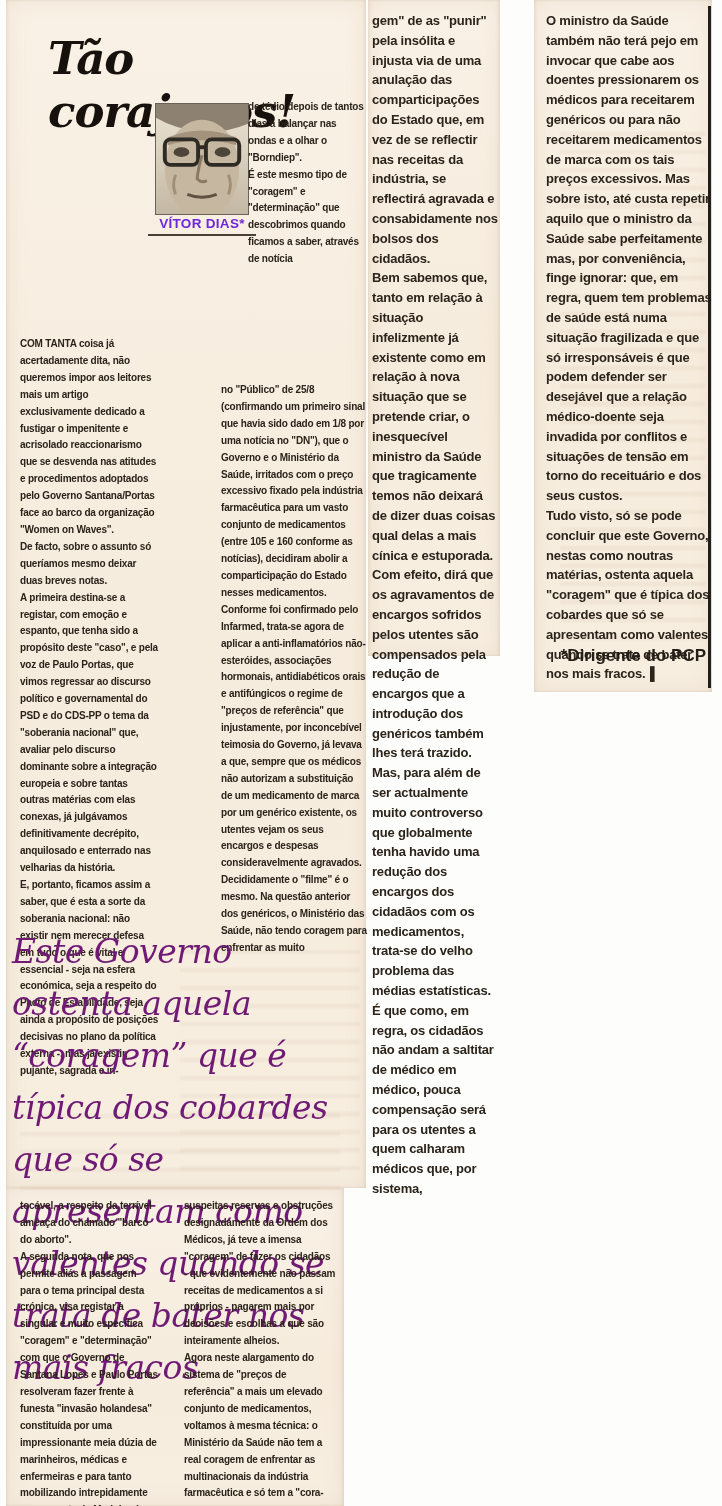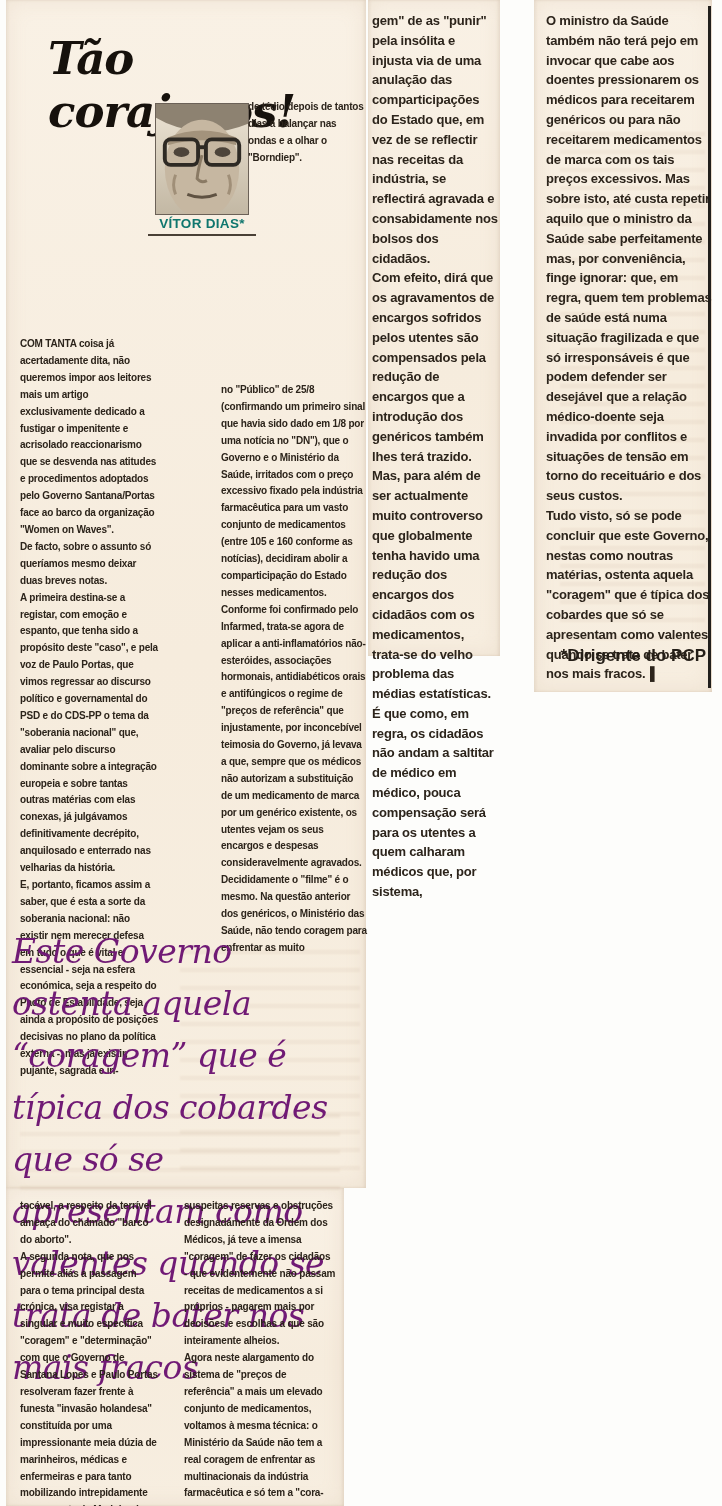--- a/index.html
+++ b/index.html
@@ -54,21 +54,21 @@
 
   
   #photo-box {
     position:absolute; left:155px; top:103px; width:94px; height:112px;
     border:1px solid #6b6157; background:#cfc6b6; box-sizing:border-box;
   }
   #photo-box svg { display:block; width:100%; height:100%; }
   #photo-caption {
     position:absolute; left:148px; top:216px; width:108px;
     text-align:center; font-weight:700; font-size:13.5px; letter-spacing:0.3px;
-    color:#0f766e; padding-bottom:3px; border-bottom:2px solid #4a4036;
+    color:#6d28d9; padding-bottom:3px; border-bottom:2px solid #4a4036;
   }
 
   
   #byline {
     position:absolute; left:556px; top:646px; width:150px;
     text-align:right; font-weight:700; font-size:17px; color:#241e17;
   }
 
   
   #pull-quote {
@@ -124,28 +124,30 @@
 <div id="photo-caption">VÍTOR DIAS*</div>
 
 <div class="col lead" id="col1">
     <p class="para">COM TANTA coisa já acertadamente dita, não queremos impor aos leitores mais um artigo exclusivamente dedicado a fustigar o impenitente e acrisolado reaccionarismo que se desvenda nas atitudes e procedimentos adoptados pelo Governo Santana/Portas face ao barco da organização "Women on Waves".</p>
     <p class="para">De facto, sobre o assunto só queríamos mesmo deixar duas breves notas.</p>
     <p class="para">A primeira destina-se a registar, com emoção e espanto, que tenha sido a propósito deste "caso", e pela voz de Paulo Portas, que vimos regressar ao discurso político e governamental do PSD e do CDS-PP o tema da "soberania nacional" que, avaliar pelo discurso dominante sobre a integração europeia e sobre tantas outras matérias com elas conexas, já julgávamos definitivamente decrépito, anquilosado e enterrado nas velharias da história.</p>
     <p class="para">E, portanto, ficamos assim a saber, que é esta a sorte da soberania nacional: não existir nem merecer defesa em tudo o que é vital e essencial - seja na esfera económica, seja a respeito do Pacto de Estabilidade, seja ainda a propósito de posições decisivas no plano da política externa -, mas já existir, pujante, sagrada e in-</p>
   </div>
 <div class="col lead" id="col2-top">
     <p class="para">de tédio depois de tantos dias a balançar nas ondas e a olhar o "Borndiep".</p>
+    <p class="para">É este mesmo tipo de "coragem" e "determinação" que descobrimos quando ficamos a saber, através de notícia</p>
   </div>
 <div class="col lead" id="col2-bottom">
     <p class="para">no "Público" de 25/8 (confirmando um primeiro sinal que havia sido dado em 1/8 por uma notícia no "DN"), que o Governo e o Ministério da Saúde, irritados com o preço excessivo fixado pela indústria farmacêutica para um vasto conjunto de medicamentos (entre 105 e 160 conforme as notícias), decidiram abolir a comparticipação do Estado nesses medicamentos.</p>
     <p class="para">Conforme foi confirmado pelo Infarmed, trata-se agora de aplicar a anti-inflamatórios não-esteróides, associações hormonais, antidiabéticos orais e antifúngicos o regime de "preços de referência" que injustamente, por inconcebível teimosia do Governo, já levava a que, sempre que os médicos não autorizam a substituição de um medicamento de marca por um genérico existente, os utentes vejam os seus encargos e despesas consideravelmente agravados.</p>
     <p class="para">Decididamente o "filme" é o mesmo. Na questão anterior dos genéricos, o Ministério das Saúde, não tendo coragem para enfrentar as muito</p>
   </div>
 <div class="col wide" id="col3">
     <p class="para">gem" de as "punir" pela insólita e injusta via de uma anulação das comparticipações do Estado que, em vez de se reflectir nas receitas da indústria, se reflectirá agravada e consabidamente nos bolsos dos cidadãos.</p>
+    <p class="para">Bem sabemos que, tanto em relação à situação infelizmente já existente como em relação à nova situação que se pretende criar, o inesquecível ministro da Saúde que tragicamente temos não deixará de dizer duas coisas qual delas a mais cínica e estuporada.</p>
     <p class="para">Com efeito, dirá que os agravamentos de encargos sofridos pelos utentes são compensados pela redução de encargos que a introdução dos genéricos também lhes terá trazido. Mas, para além de ser actualmente muito controverso que globalmente tenha havido uma redução dos encargos dos cidadãos com os medicamentos, trata-se do velho problema das médias estatísticas. É que como, em regra, os cidadãos não andam a saltitar de médico em médico, pouca compensação será para os utentes a quem calharam médicos que, por sistema,</p>
   </div>
 <div class="col wide" id="col4">
     <p class="para">O ministro da Saúde também não terá pejo em invocar que cabe aos doentes pressionarem os médicos para receitarem genéricos ou para não receitarem medicamentos de marca com os tais preços excessivos. Mas sobre isto, até custa repetir aquilo que o ministro da Saúde sabe perfeitamente mas, por conveniência, finge ignorar: que, em regra, quem tem problemas de saúde está numa situação fragilizada e que só irresponsáveis é que podem defender ser desejável que a relação médico-doente seja invadida por conflitos e situações de tensão em torno do receituário e dos seus custos.</p>
     <p class="para">Tudo visto, só se pode concluir que este Governo, nestas como noutras matérias, ostenta aquela "coragem" que é típica dos cobardes que só se apresentam como valentes quando se trata de bater nos mais fracos.▐</p>
   </div>
 
 <div id="byline">*Dirigente do PCP</div>
 
 <div id="pull-quote">Este Governo ostenta aquela “coragem” que é típica dos cobardes que só se apresentam como valentes quando se trata de bater nos mais fracos</div>

